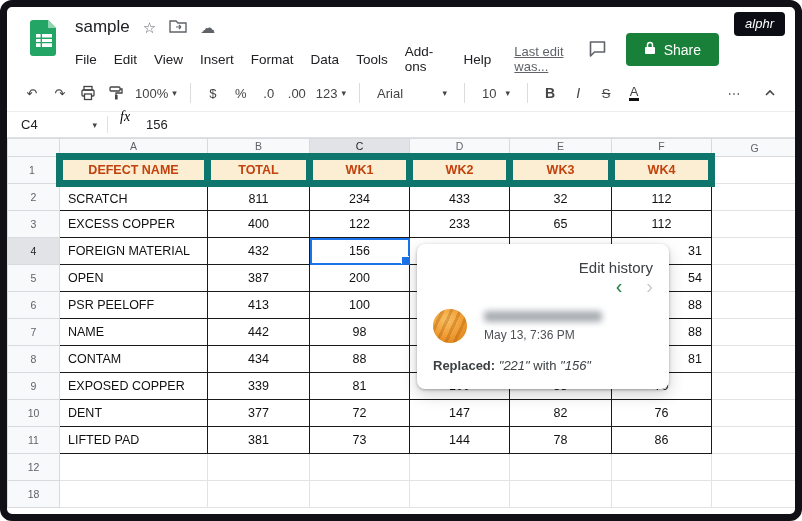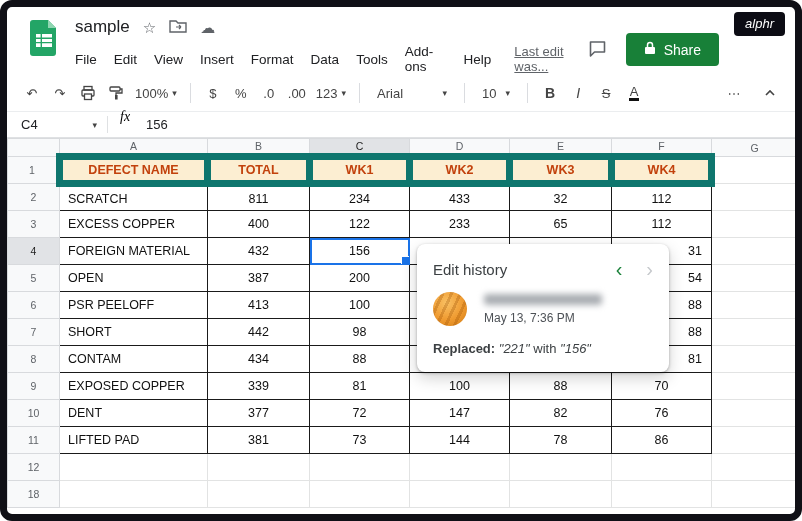--- a/index.html
+++ b/index.html
@@ -61,21 +61,21 @@
   td.g{ border:1px solid #e2e3e3; cursor:cell;}
   td.shift{ text-align:right; padding-right:9px; }
   td.sel{ outline:2px solid #1a73e8; outline-offset:-2px; position:relative; }
   td.sel::after{ content:""; position:absolute; right:0; bottom:0; width:7px; height:7px;
                  background:#1a73e8; border-left:1.5px solid #fff; border-top:1.5px solid #fff;}
 
   
   .popup{ position:absolute; left:410px; top:106px; width:252px; background:#fff; z-index:5;
           border-radius:8px; padding:15px 16px 16px;
           box-shadow:0 1px 3px rgba(0,0,0,.3), 0 6px 16px rgba(0,0,0,.18); }
-  .eh-head{ display:flex; align-items:center; }
+  .eh-head{ display:flex; align-items:flex-end;flex-direction:column; }
   .eh-title{ flex:1; font-size:15px; color:#3c4043; }
   .eh-nav{ display:flex; gap:24px; font-size:20px; line-height:1; }
   .eh-prev{ color:#188038; cursor:pointer; }
   .eh-next{ color:#c6c9cc; cursor:pointer; }
   .eh-user{ display:flex; align-items:center; gap:17px; margin-top:13px; }
   .avatar{ width:34px; height:34px; border-radius:50%; flex:0 0 auto;
            background:
              repeating-linear-gradient(115deg, rgba(150,75,0,.28) 0 3px, transparent 3px 8px),
              radial-gradient(circle at 40% 32%, #f9c063, #ef9a30 55%, #d17b12); }
   .redacted{ width:118px; height:11px; border-radius:3px; background:#a9adb2; filter:blur(3px); }
@@ -287,21 +287,21 @@
         <td class="a">PSR PEELOFF</td>
         <td class="n">413</td>
         <td class="n">100</td>
         <td class="n"></td>
         <td class="n"></td>
         <td class="n shift">88</td>
         <td class="g"></td>
       </tr>
       <tr>
         <th class="rh">7</th>
-        <td class="a">SHORT</td>
+        <td class="a">NAME</td>
         <td class="n">442</td>
         <td class="n">98</td>
         <td class="n"></td>
         <td class="n"></td>
         <td class="n shift">88</td>
         <td class="g"></td>
       </tr>
       <tr>
         <th class="rh">8</th>
         <td class="a">CONTAM</td>

